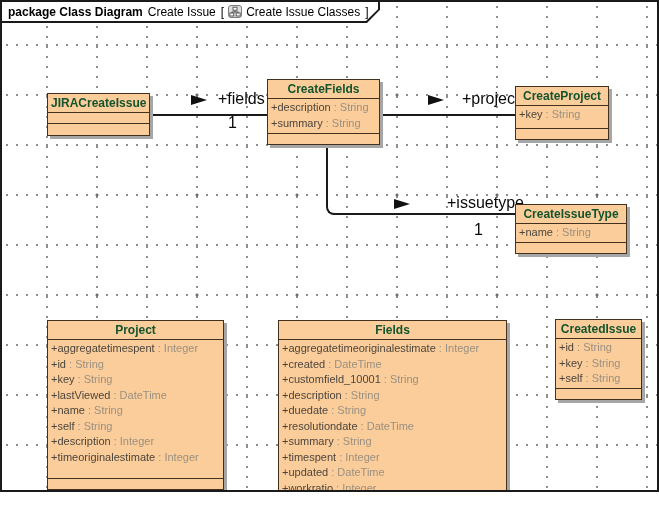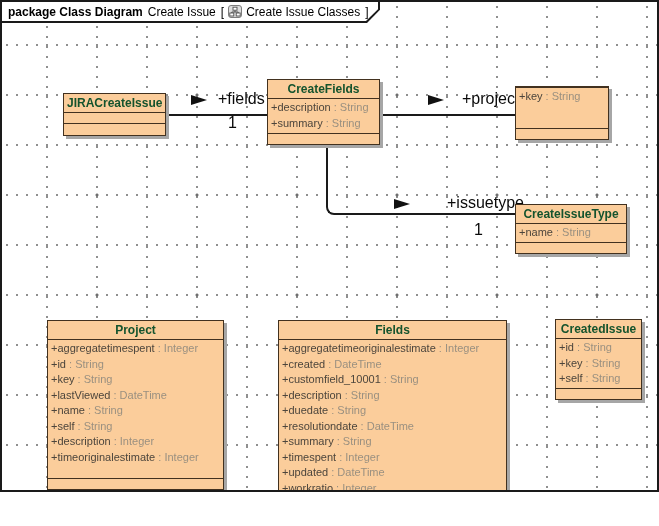--- a/index.html
+++ b/index.html
@@ -76,21 +76,21 @@
   .attr-row{
     font-size:11px; line-height:15.5px;
     white-space:nowrap;
     color:var(--attr-name);
   }
   .attr-row .at{color:var(--attr-type);}
   .uml-empty{
     border-top:1px solid var(--cls-border);
     height:11px; flex:none;
   }
-  #c-jira           {left:61px;  top:91px;  width:103px; height:43px;}
+  #c-jira           {left:45px;  top:91px;  width:103px; height:43px;}
   #c-jira .uml-empty{height:12px;}
   #c-createfields   {left:265px; top:77px;  width:113px; height:66px;}
   #c-createproject  {left:513px; top:84px;  width:94px;  height:54px;}
   #c-createissuetype{left:513px; top:202px; width:112px; height:50px;}
   #c-project        {left:45px;  top:318px; width:177px; height:170px;}
   #c-fields         {left:276px; top:318px; width:229px; height:187px;}
   #c-createdissue   {left:553px; top:317px; width:87px;  height:81px;}
   
   .conn{position:absolute; background:var(--line);}
   #line-fields  {left:148px; top:112px; width:117px; height:2px;}
@@ -169,20 +169,21 @@
   <div class="uml-class" id="c-createfields">
     <div class="uml-title">CreateFields</div>
     <div class="uml-attrs">
         <div class="attr-row"><span class="an">+description</span><span class="at"> : String</span></div>
         <div class="attr-row"><span class="an">+summary</span><span class="at"> : String</span></div>
       </div>
     <div class="uml-empty"></div>
   </div>
 
   <div class="uml-class" id="c-createproject">
+    <div class="uml-title">CreateProject</div>
     <div class="uml-attrs">
         <div class="attr-row"><span class="an">+key</span><span class="at"> : String</span></div>
       </div>
     <div class="uml-empty"></div>
   </div>
 
   <div class="uml-class" id="c-createissuetype">
     <div class="uml-title">CreateIssueType</div>
     <div class="uml-attrs">
         <div class="attr-row"><span class="an">+name</span><span class="at"> : String</span></div>

